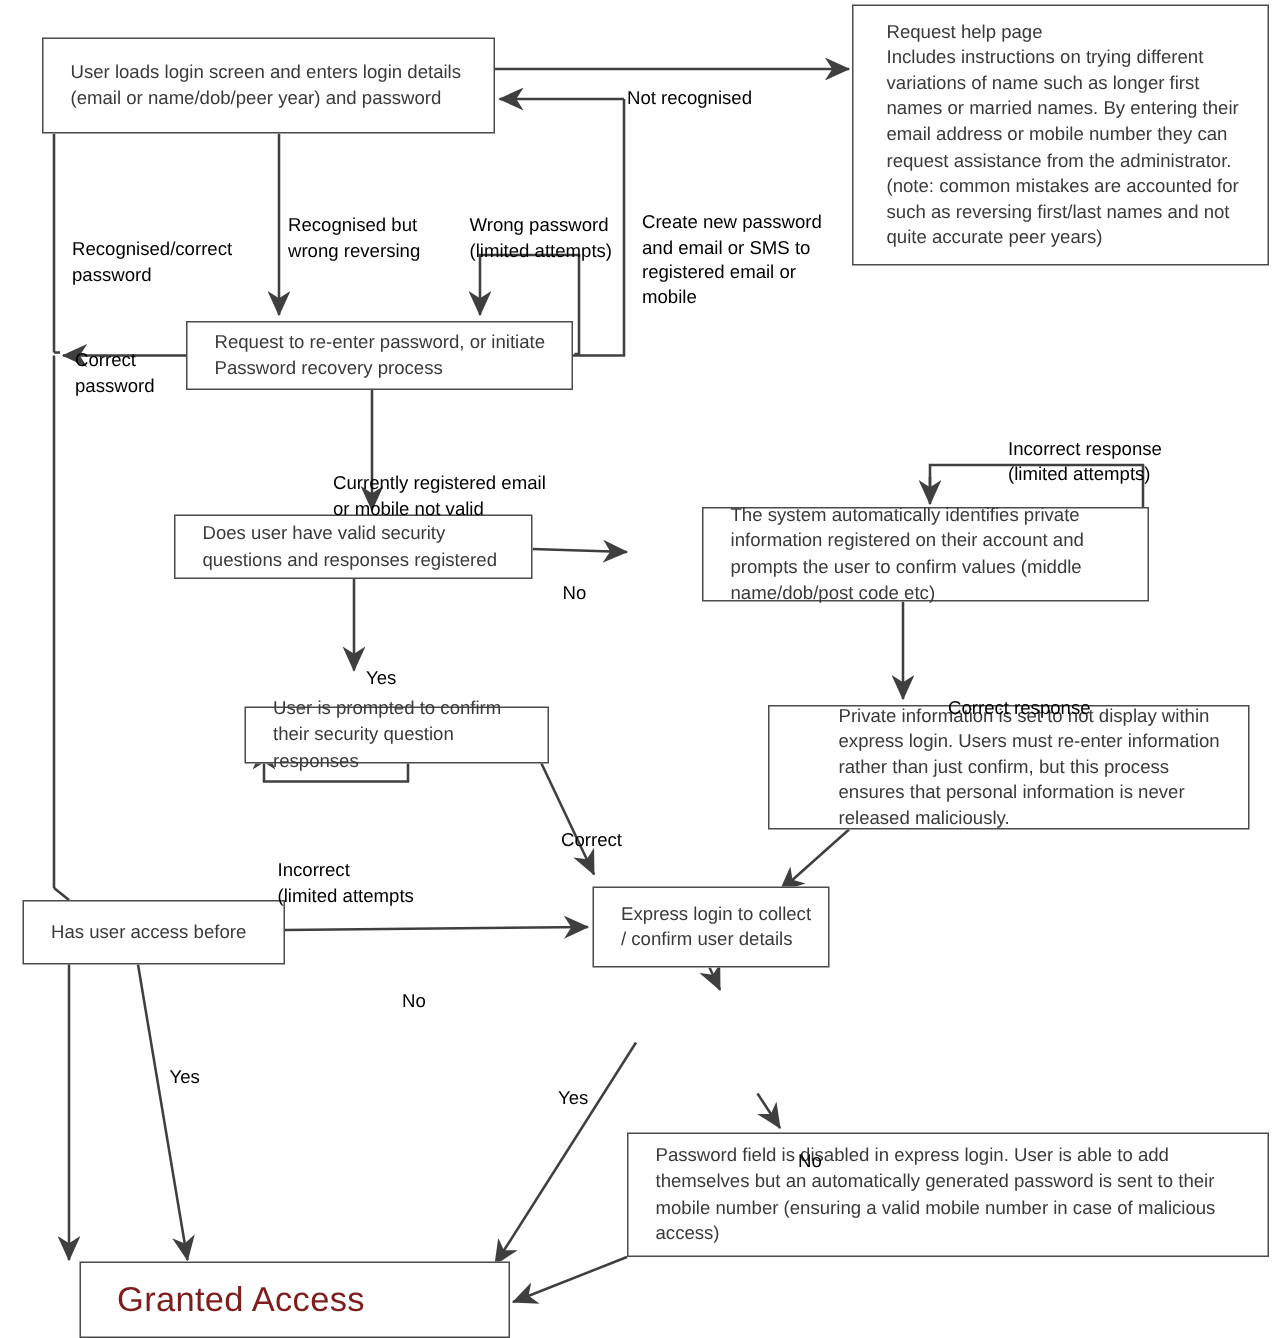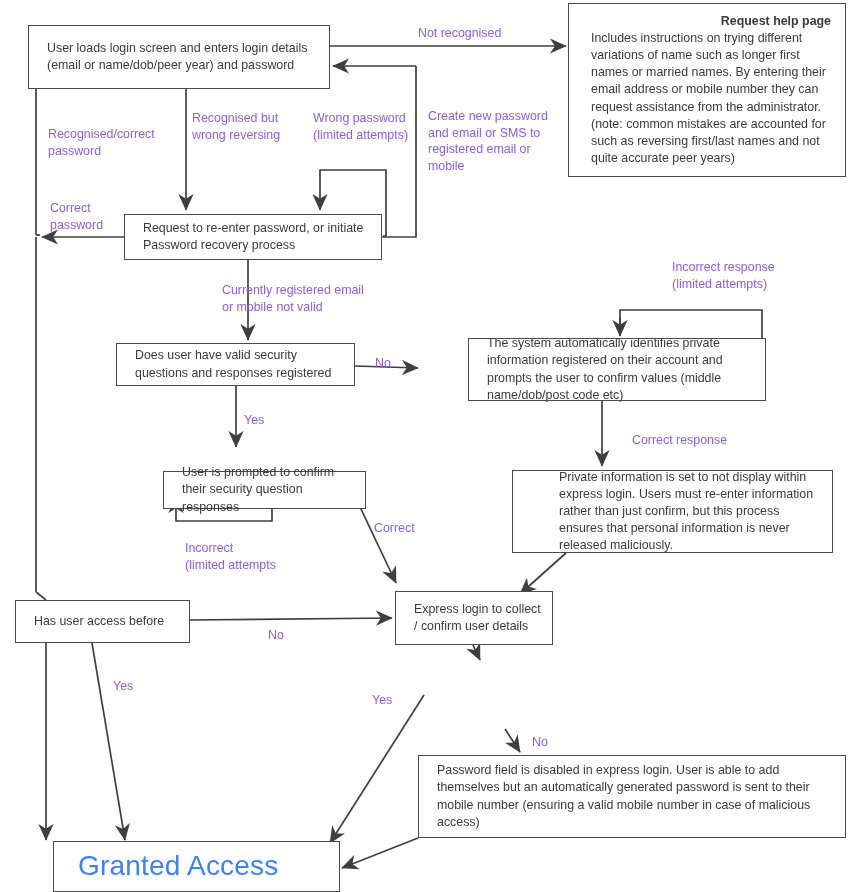--- a/index.html
+++ b/index.html
@@ -38,39 +38,39 @@
     justify-content: center;
     z-index: 2;
   }
   .node .body {
     padding: 0 10px;
   }
   .node.pad-mid .body {
     padding-left: 18px;
   }
   .node .title {
-    font-weight: bold;
+    font-weight: normal;
     display: block;
-    text-align: right;
   }
   .edge-label {
     position: absolute;
     font-size: 12.4px;
     line-height: 1.34;
-    color: #8b5cf6;
+    color: #000000;
     white-space: pre-line;
     z-index: 3;
+    margin-top: 32px;
   }
   #node-granted {
     border: 1.6px solid #4a4a4a;
     justify-content: center;
   }
   #node-granted .body {
-    font-size: 28px;
-    color: #3b82f6;
+    font-size: 23px;
+    color: #7f1d1d;
     padding-left: 24px;
     letter-spacing: 0.2px;
   }
 </style>
 </head>
 <body>
 
 <div id="canvas">
 
   <svg id="edges" viewBox="0 0 850 892">

